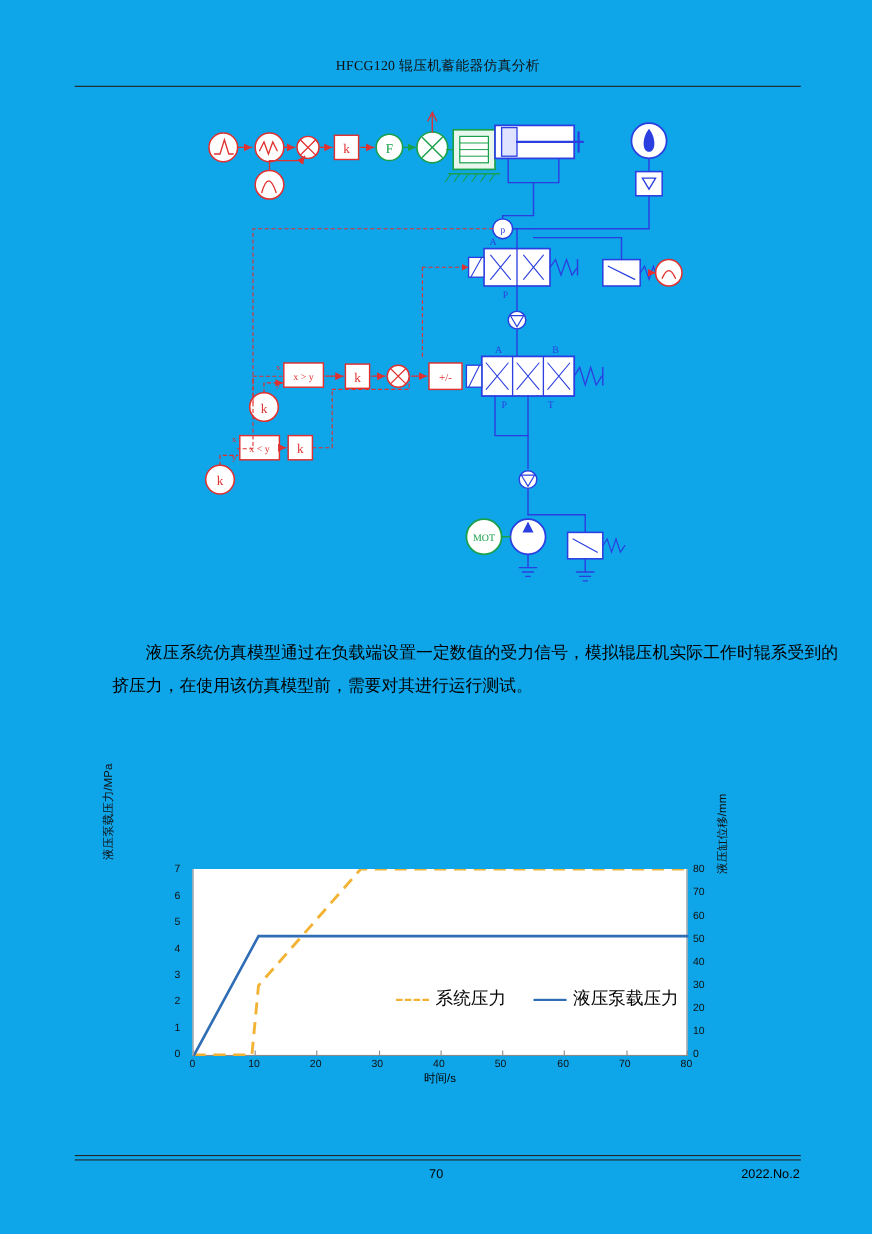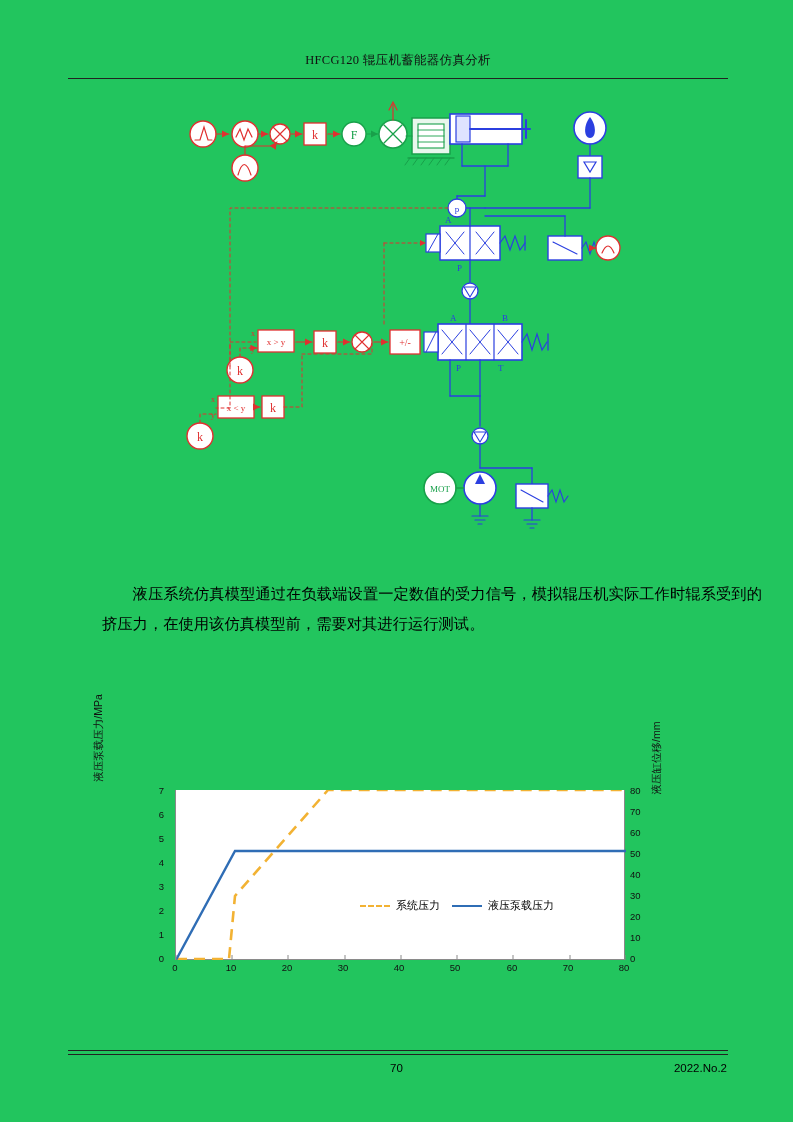--- a/index.html
+++ b/index.html
@@ -13,21 +13,21 @@
     font-family: "Liberation Serif", serif;
     color: #000000;
     position: relative;
     overflow: hidden;
   }
   .page {
     position: absolute;
     left: 0; top: 0;
     width: 793px;
     height: 1122px;
-    background: #22c55e;
+    background: #0ea5e9;
   }
   
   .header {
     position: absolute;
     left: 68px;
     top: 52px;
     width: 660px;
     text-align: center;
     font-size: 12.5px;
     letter-spacing: 0.3px;
@@ -150,24 +150,24 @@
     font-family: "Liberation Sans", sans-serif;
     color: #111;
     text-align: center;
     width: 26px;
     top: 184px;
   }
   .legend {
     position: absolute;
     top: 120px;
     left: 250px;
-    font-size: 11px;
+    font-size: 16px;
     font-family: Liberation Serif, serif;
     display: flex;
-    gap: 12px;
+    gap: 25px;
     align-items: center;
   }
   .legend-item { display: flex; align-items: center; gap: 6px; }
   .legend-swatch { display: inline-block; width: 30px; height: 0; }
   .sw-dash { border-top: 2.5px dashed #f2b233; }
   .sw-solid { border-top: 2.5px solid #2f6db5; }
 
   
   .footer-rule-top {
     position: absolute;
@@ -472,20 +472,21 @@
       <span class="legend-item">
         <span class="legend-swatch sw-dash"></span>
         <span>系统压力</span>
       </span>
       <span class="legend-item">
         <span class="legend-swatch sw-solid"></span>
         <span>液压泵载压力</span>
       </span>
     </div>
 
+    <div class="xlabel">时间/s</div>
   </div>
 
 
   <div class="footer-rule-top"></div>
   <div class="footer-rule-bot"></div>
   <div class="footer-page">70</div>
   <div class="footer-issue">2022.No.2</div>
 
 </div>
 

